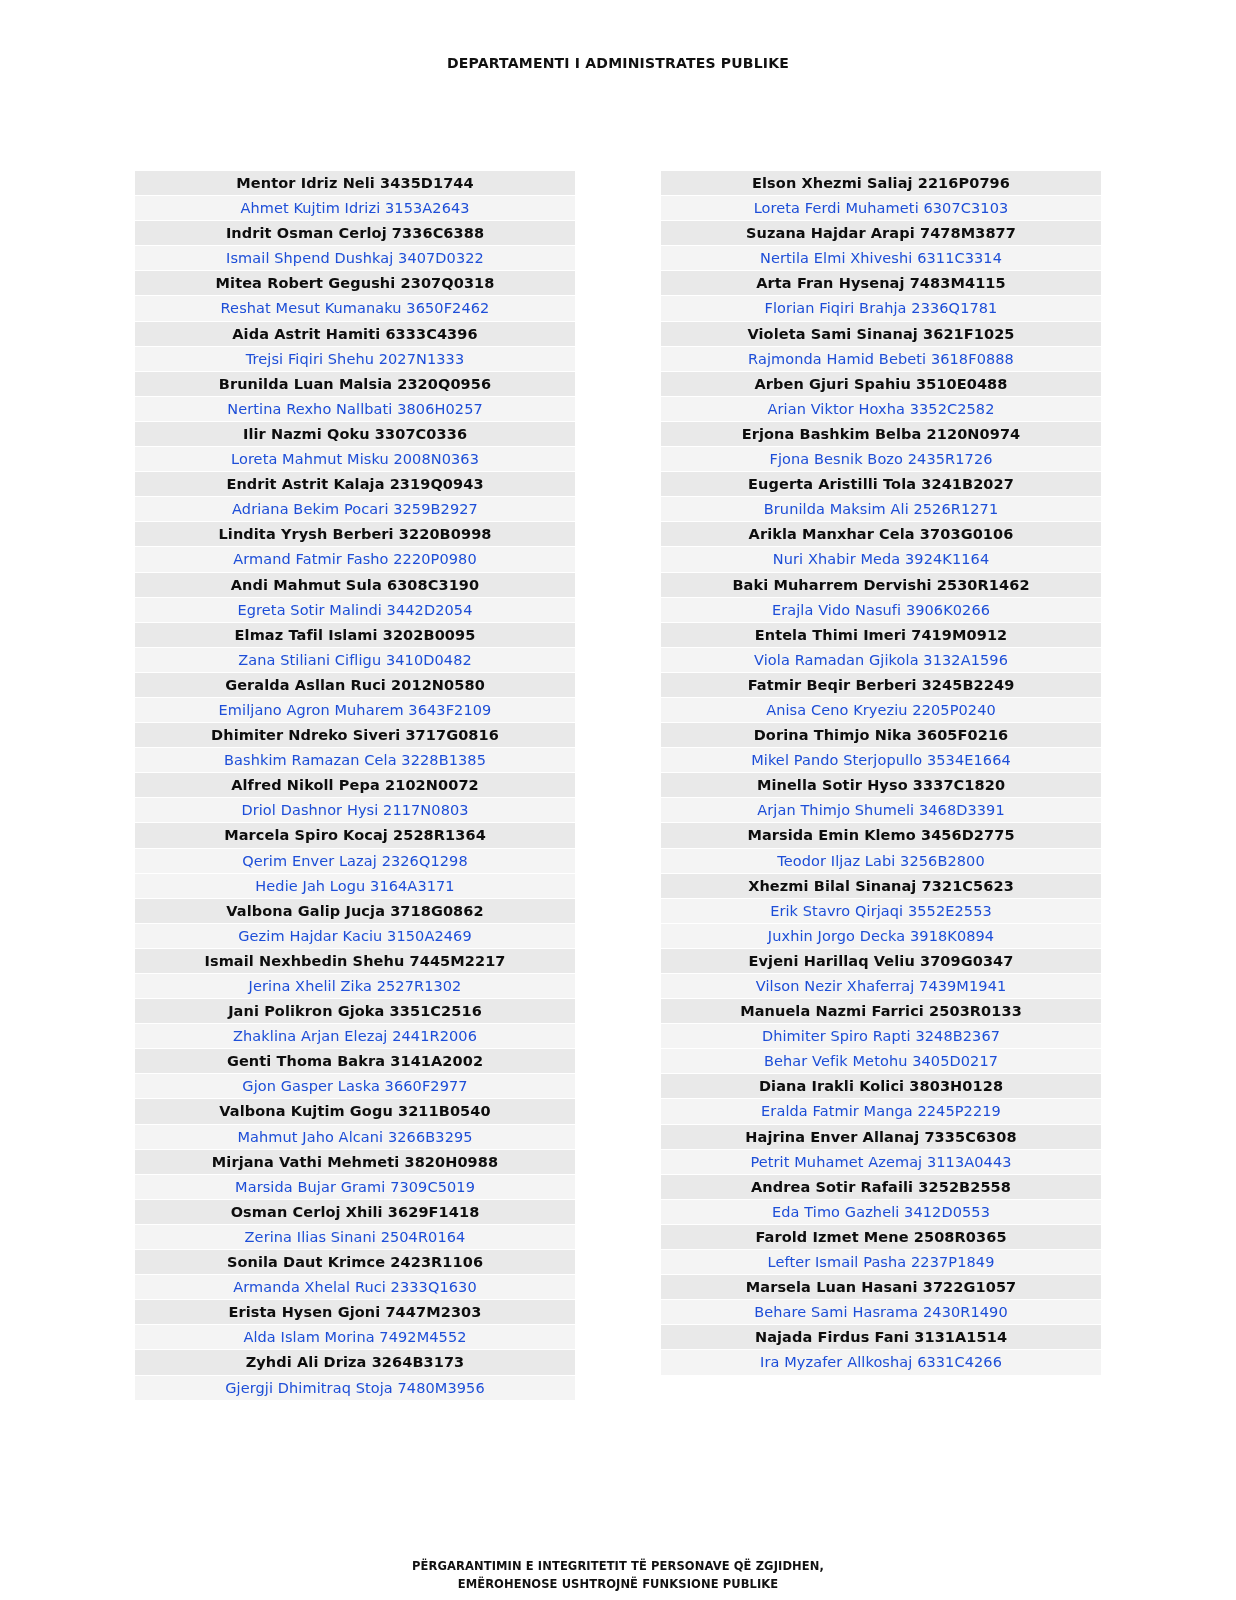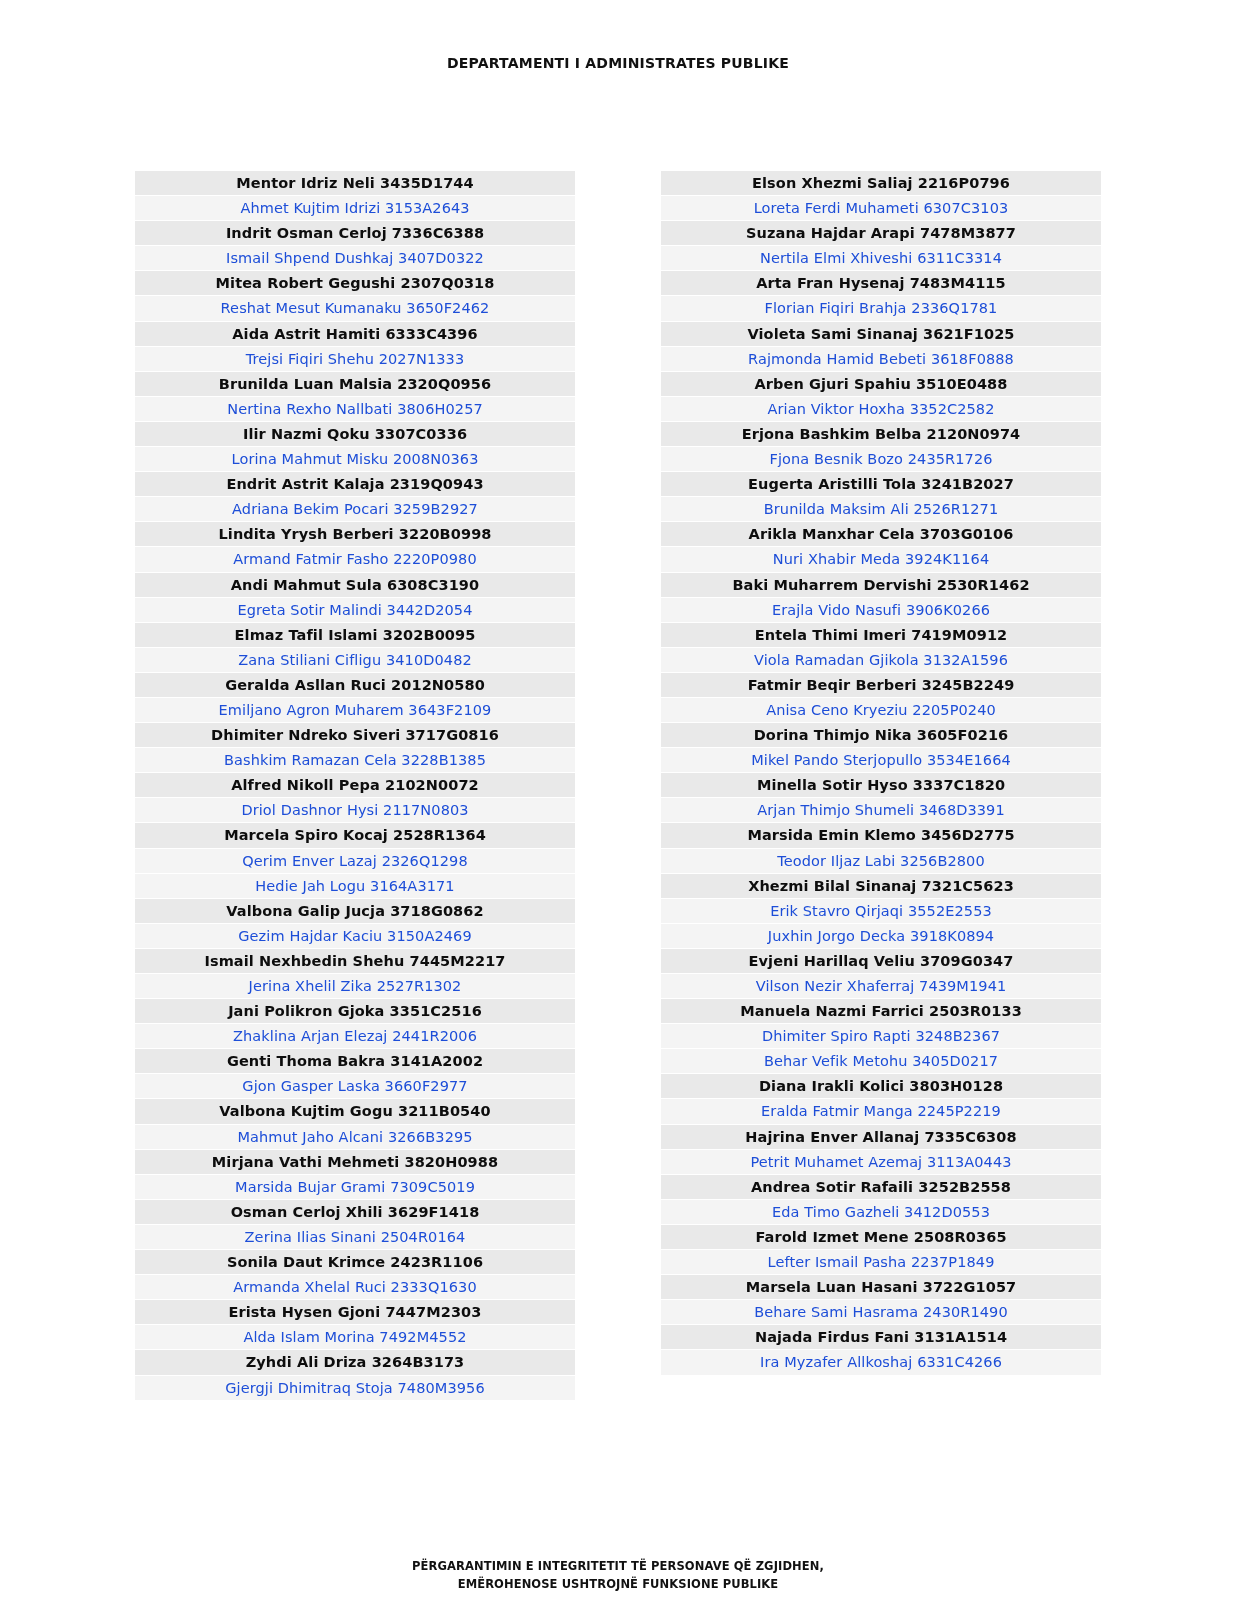--- a/index.html
+++ b/index.html
@@ -96,21 +96,21 @@
         <div class="entry shade-b light">Ahmet Kujtim Idrizi 3153A2643</div>
         <div class="entry shade-a bold">Indrit Osman Cerloj 7336C6388</div>
         <div class="entry shade-b light">Ismail Shpend Dushkaj 3407D0322</div>
         <div class="entry shade-a bold">Mitea Robert Gegushi 2307Q0318</div>
         <div class="entry shade-b light">Reshat Mesut Kumanaku 3650F2462</div>
         <div class="entry shade-a bold">Aida Astrit Hamiti 6333C4396</div>
         <div class="entry shade-b light">Trejsi Fiqiri Shehu 2027N1333</div>
         <div class="entry shade-a bold">Brunilda Luan Malsia 2320Q0956</div>
         <div class="entry shade-b light">Nertina Rexho Nallbati 3806H0257</div>
         <div class="entry shade-a bold">Ilir Nazmi Qoku 3307C0336</div>
-        <div class="entry shade-b light">Lorina Mahmut Misku 2008N0363</div>
+        <div class="entry shade-b light">Loreta Mahmut Misku 2008N0363</div>
         <div class="entry shade-a bold">Endrit Astrit Kalaja 2319Q0943</div>
         <div class="entry shade-b light">Adriana Bekim Pocari 3259B2927</div>
         <div class="entry shade-a bold">Lindita Yrysh Berberi 3220B0998</div>
         <div class="entry shade-b light">Armand Fatmir Fasho 2220P0980</div>
         <div class="entry shade-a bold">Andi Mahmut Sula 6308C3190</div>
         <div class="entry shade-b light">Egreta Sotir Malindi 3442D2054</div>
         <div class="entry shade-a bold">Elmaz Tafil Islami 3202B0095</div>
         <div class="entry shade-b light">Zana Stiliani Cifligu 3410D0482</div>
         <div class="entry shade-a bold">Geralda Asllan Ruci 2012N0580</div>
         <div class="entry shade-b light">Emiljano Agron Muharem 3643F2109</div>

